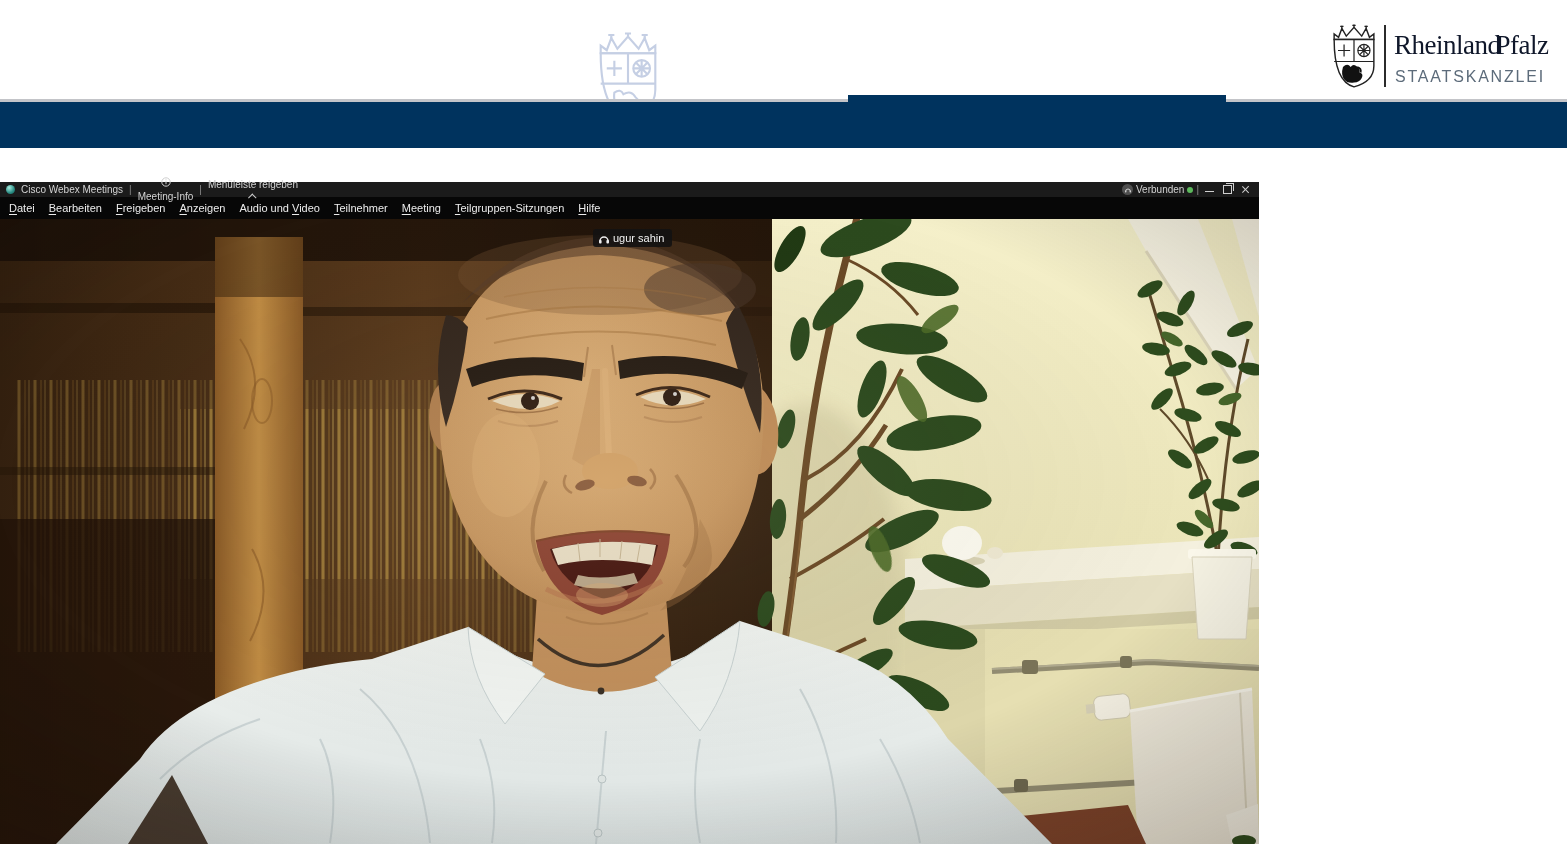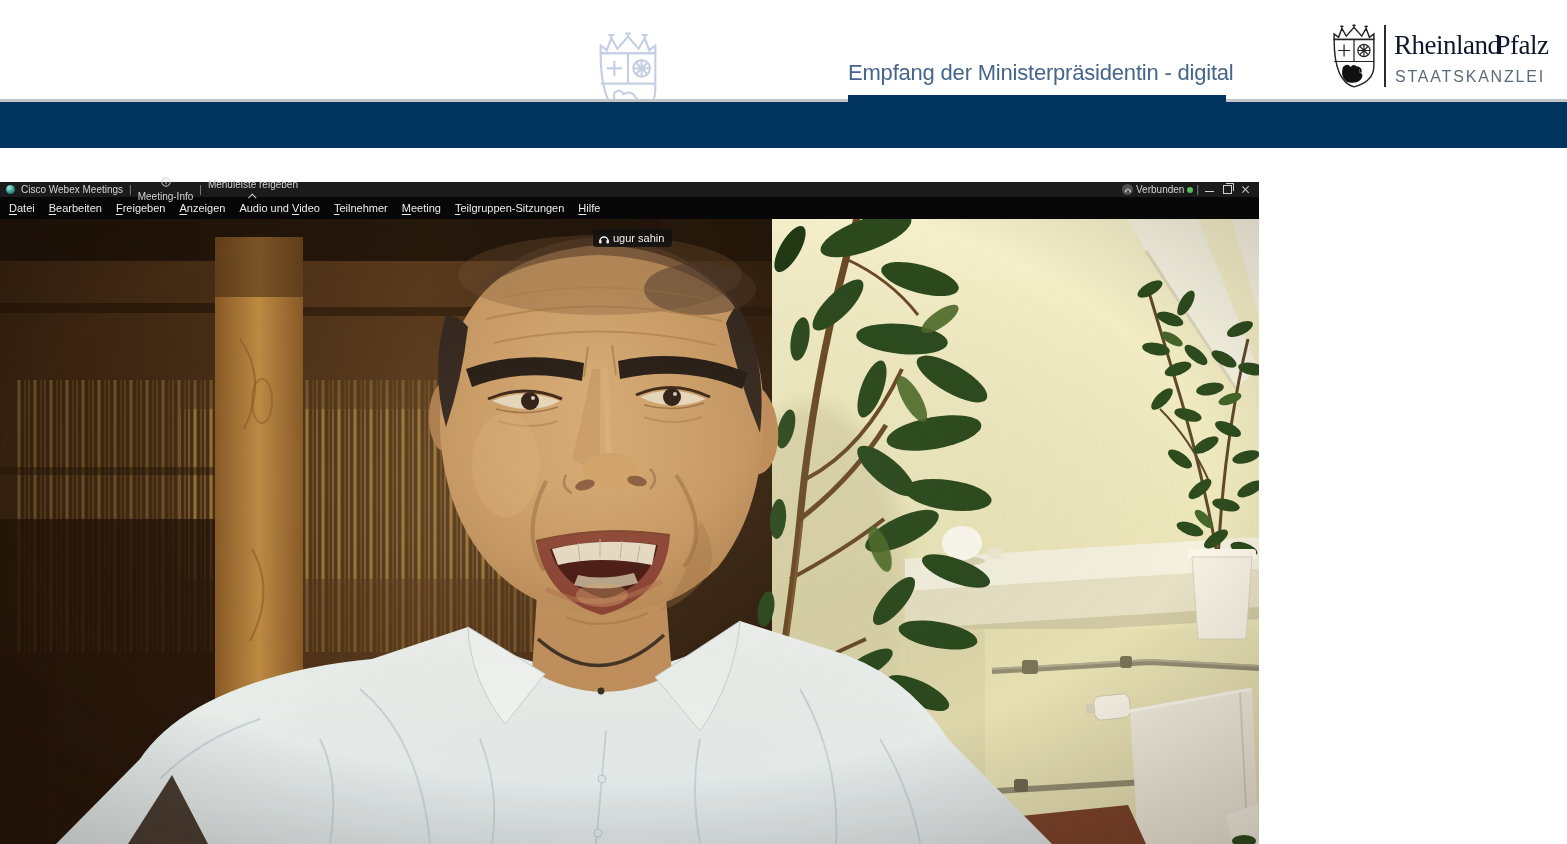--- a/index.html
+++ b/index.html
@@ -81,21 +81,20 @@
         <path d="M5 14 H41 V38 Q41 52 23 57 Q5 52 5 14 Z"></path>
         <path d="M23 14 V34 M5 34 H41"></path>
         <path d="M14 19 v10 M9 24 h10"></path>
         <circle cx="32" cy="24" r="5.5"></circle>
         <path d="M32 18.5 v11 M26.5 24 h11 M28 20 l8 8 M36 20 l-8 8"></path>
         <path d="M14 40 q4 -3 6 1 q5 -3 8 2 q4 3 0 7 q-5 4 -10 1 q-5 -3 -4 -11 Z"></path>
       </g>
     </svg>
   </div>
 
-  <h1 class="page-title">Empfang der Ministerpräsidentin - digital</h1>
 
   <div class="brand">
     <svg class="brand-coat" width="52" height="64" viewBox="0 0 46 58">
       <g fill="#ffffff" stroke="#222" stroke-width="1.3">
         <path d="M5 14 L5 9 L9 12 L12 4 L16 11 L23 3 L30 11 L34 4 L37 12 L41 9 L41 14 Z"></path>
         <path d="M5 14 H41 V38 Q41 52 23 57 Q5 52 5 14 Z"></path>
       </g>
       <g stroke="#222" stroke-width="1.1" fill="none">
         <path d="M12 4 v-2.5 M23 3 v-2.5 M34 4 v-2.5"></path>
         <path d="M10.5 2.2 h3 M21.5 1.2 h3 M32.5 2.2 h3"></path>

